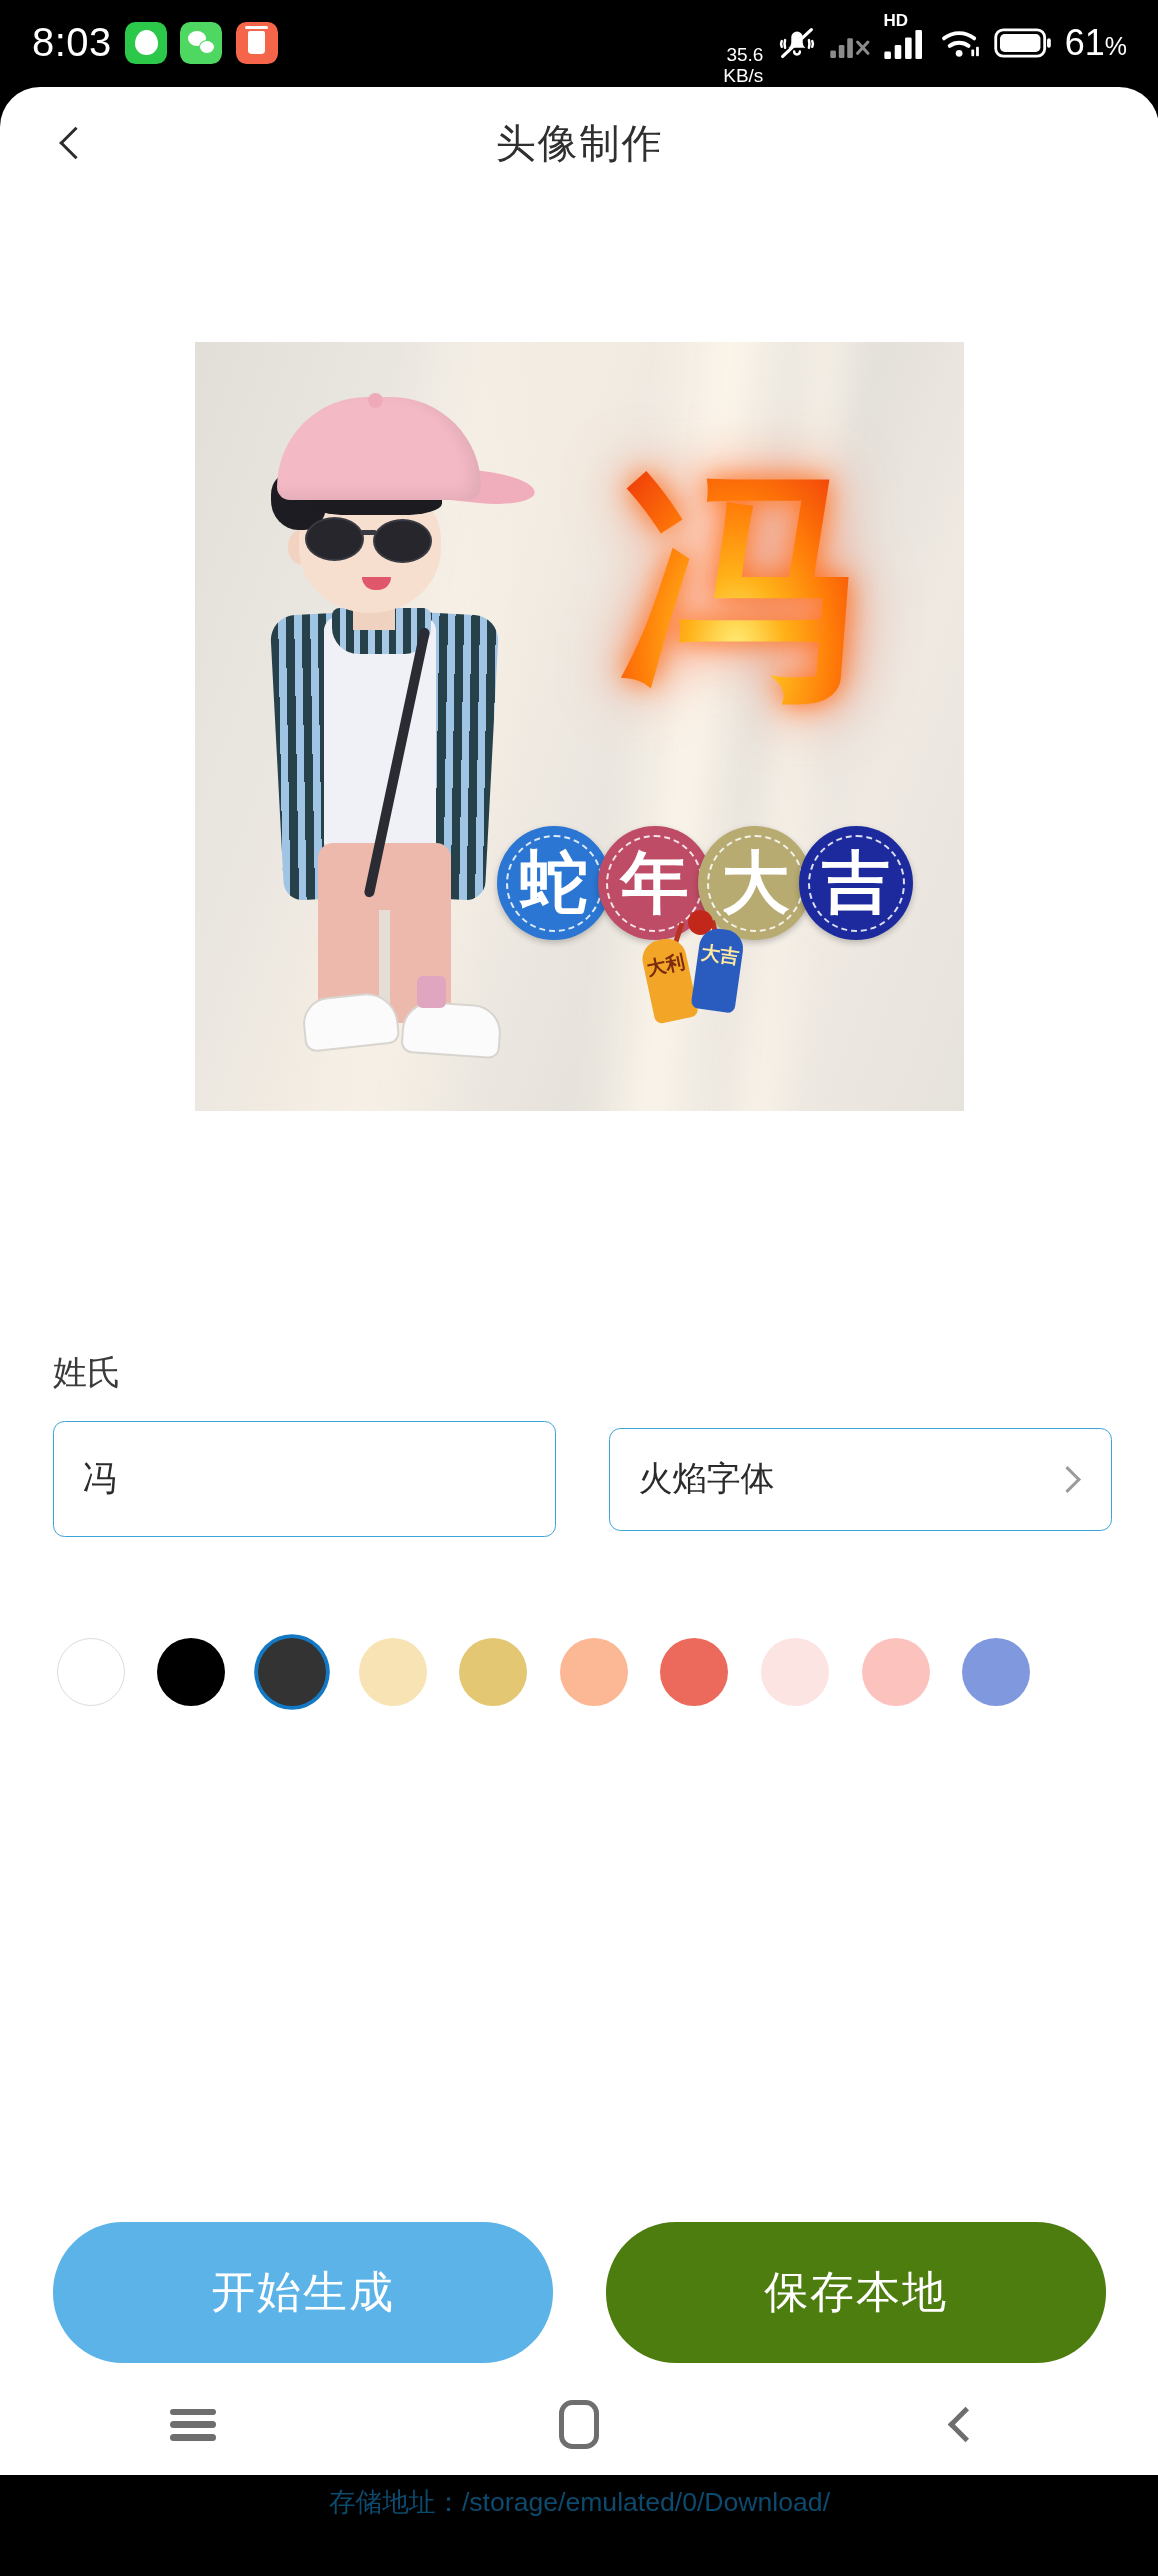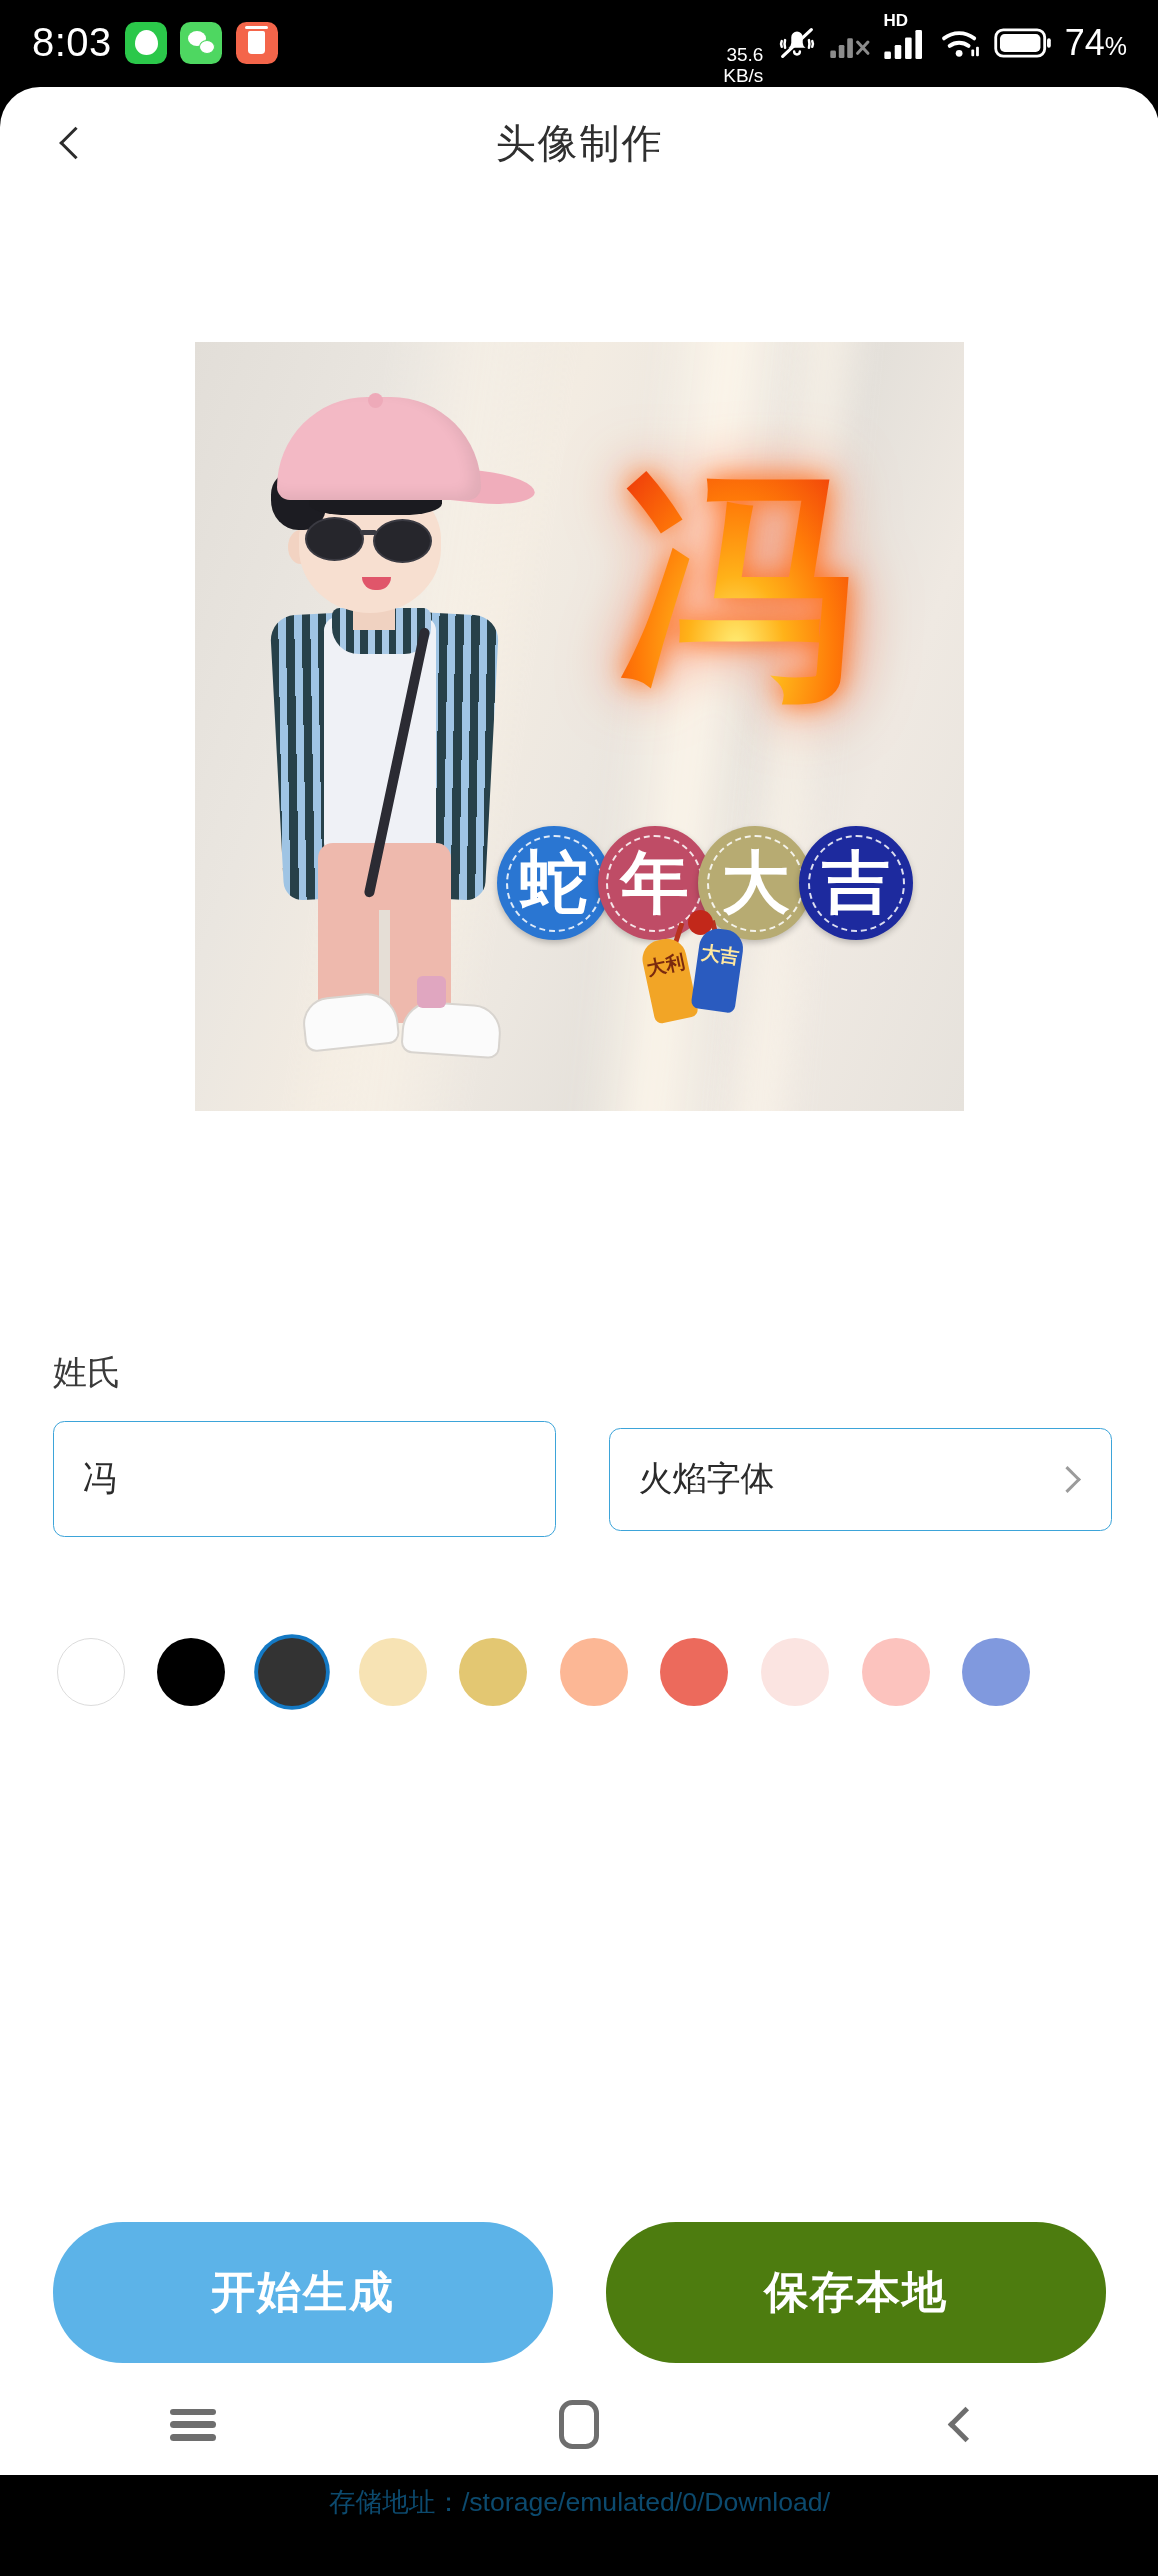--- a/index.html
+++ b/index.html
@@ -174,21 +174,21 @@
   .sw { width:68px; height:68px; border-radius:50%; cursor:pointer; }
   .sw.bordered { border:1.9px solid #dcdcdc; }
   .sw.selected { box-shadow: 0 0 0 3.8px #1479c4; }
 
   
   .actions { position:absolute; top:2135px; left:0; width:1159px; padding:0 53px;
              display:flex; gap:53px; }
   .btn { flex:1; height:141px; border-radius:70px; border:none; cursor:pointer;
          color:#fff; font-size:44px; letter-spacing:1.9px;
          font-family:"Liberation Sans", sans-serif;
-         display:flex; align-items:center; justify-content:center;font-weight:bold; }
+         display:flex; align-items:center; justify-content:center; }
   .btn.primary-light { background:#5cb3e8; }
   .btn.primary { background:#0d86d8; }
   .storage-path { position:absolute; top:2397px; left:0; width:1159px; text-align:center;
                   font-size:26.6px; color:#0c4a6e; }
 
   
   .navbar { position:absolute; bottom:0; left:0; width:1159px; height:101px; background:#fff;
             display:flex; align-items:center; justify-content:space-around; }
   .nav-btn { width:114px; height:80px; display:flex; align-items:center; justify-content:center;
              cursor:pointer; }
@@ -263,21 +263,21 @@
             <rect x="34" y="24" width="3" height="7" rx="1"></rect>
             <rect x="39" y="21" width="3" height="10" rx="1"></rect>
           </g>
       </svg>
       <svg class="svgicon" width="59" height="32" viewBox="0 0 62 34">
         <rect x="1.5" y="3" width="52" height="28" rx="8" fill="none" stroke="#fff" stroke-width="3"></rect>
         <rect x="6" y="7.5" width="43" height="19" rx="5" fill="#fff"></rect>
         <rect x="56" y="12" width="4" height="10" rx="2" fill="#fff"></rect>
       </svg>
       <div class="sb-battery-text">
-        <span>74</span><span class="pct">%</span>
+        <span>61</span><span class="pct">%</span>
       </div>
     </div>
   </div>
 
   <div class="sheet">
 
     <div class="header">
       <div class="back-btn">
         <div class="chev-left"></div>
       </div>

